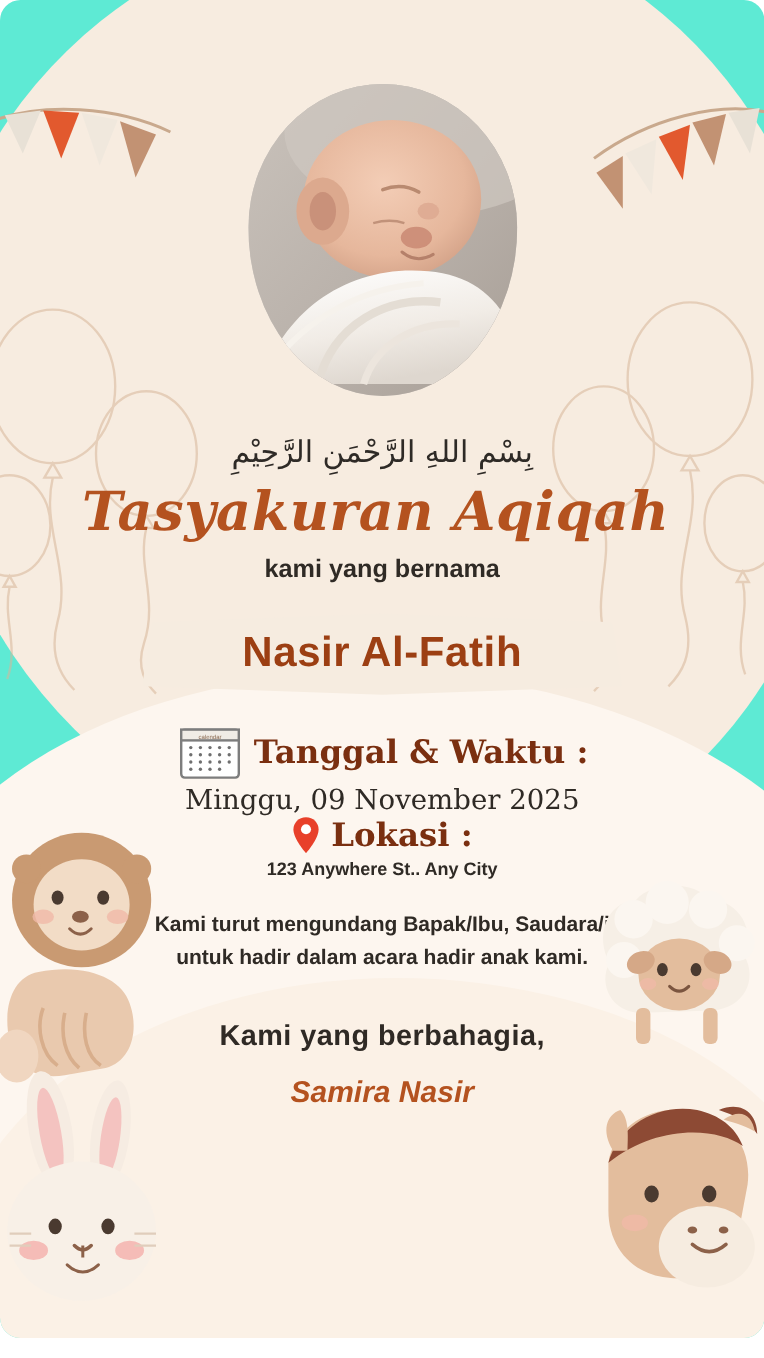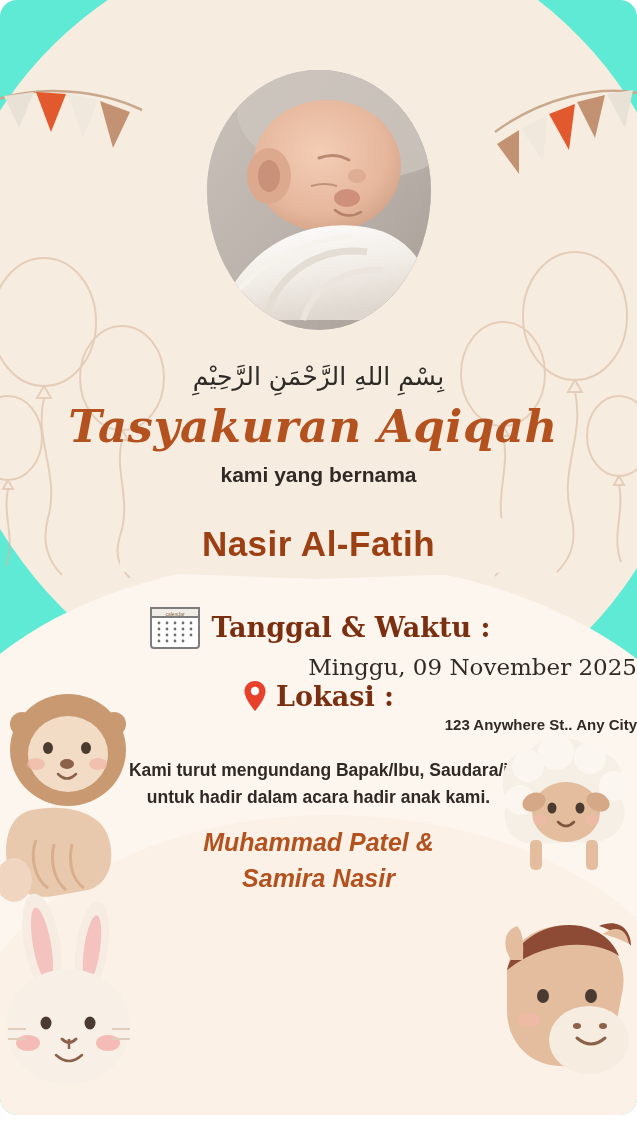--- a/index.html
+++ b/index.html
@@ -121,21 +121,21 @@
     align-items: center;
     justify-content: center;
     height: 100%;
     font-size: 35px;
     font-weight: bold;
     color: #9c3f13;
     letter-spacing: .5px;
   }
 
   
-  .info { margin-top: 22px; text-align: right; }
+  .info { margin-top: 22px; }
   .row {
     display: flex;
     align-items: center;
     justify-content: center;
     gap: 9px;
   }
   .row-label {
     font-family: "DejaVu Serif", serif;
     font-weight: bold;
     font-size: 27px;
@@ -350,23 +350,23 @@
       </div>
 
       <div class="row-value addr">123 Anywhere St.. Any City</div>
     </div>
 
     <div class="invite-text">
       <div>Kami turut mengundang Bapak/Ibu, Saudara/i</div>
       <div>untuk hadir dalam acara hadir anak kami.</div>
     </div>
 
+    <div class="closing">Kami yang berbahagia,</div>
 
     <div class="parents">
-      <div>Muhammad Patel &amp;</div>
       <div>Samira Nasir</div>
     </div>
   </div>
 
   <div class="animal lion">
     <svg width="150" height="220" viewBox="0 0 150 220">
       <path d="M40 120 C 18 124, 10 150, 16 178 C 20 200, 40 210, 62 206 L 96 200 C 118 194, 124 168, 116 146 C 110 126, 80 112, 40 120 Z" fill="#e9c9ae"></path>
       <path d="M44 150 C 38 166, 42 188, 56 198" stroke="#d8ae8c" stroke-width="3" fill="none"></path>
       <path d="M62 154 C 58 172, 62 190, 74 200" stroke="#d8ae8c" stroke-width="3" fill="none"></path>
       <path d="M80 154 C 76 172, 80 190, 92 198" stroke="#d8ae8c" stroke-width="3" fill="none"></path>

